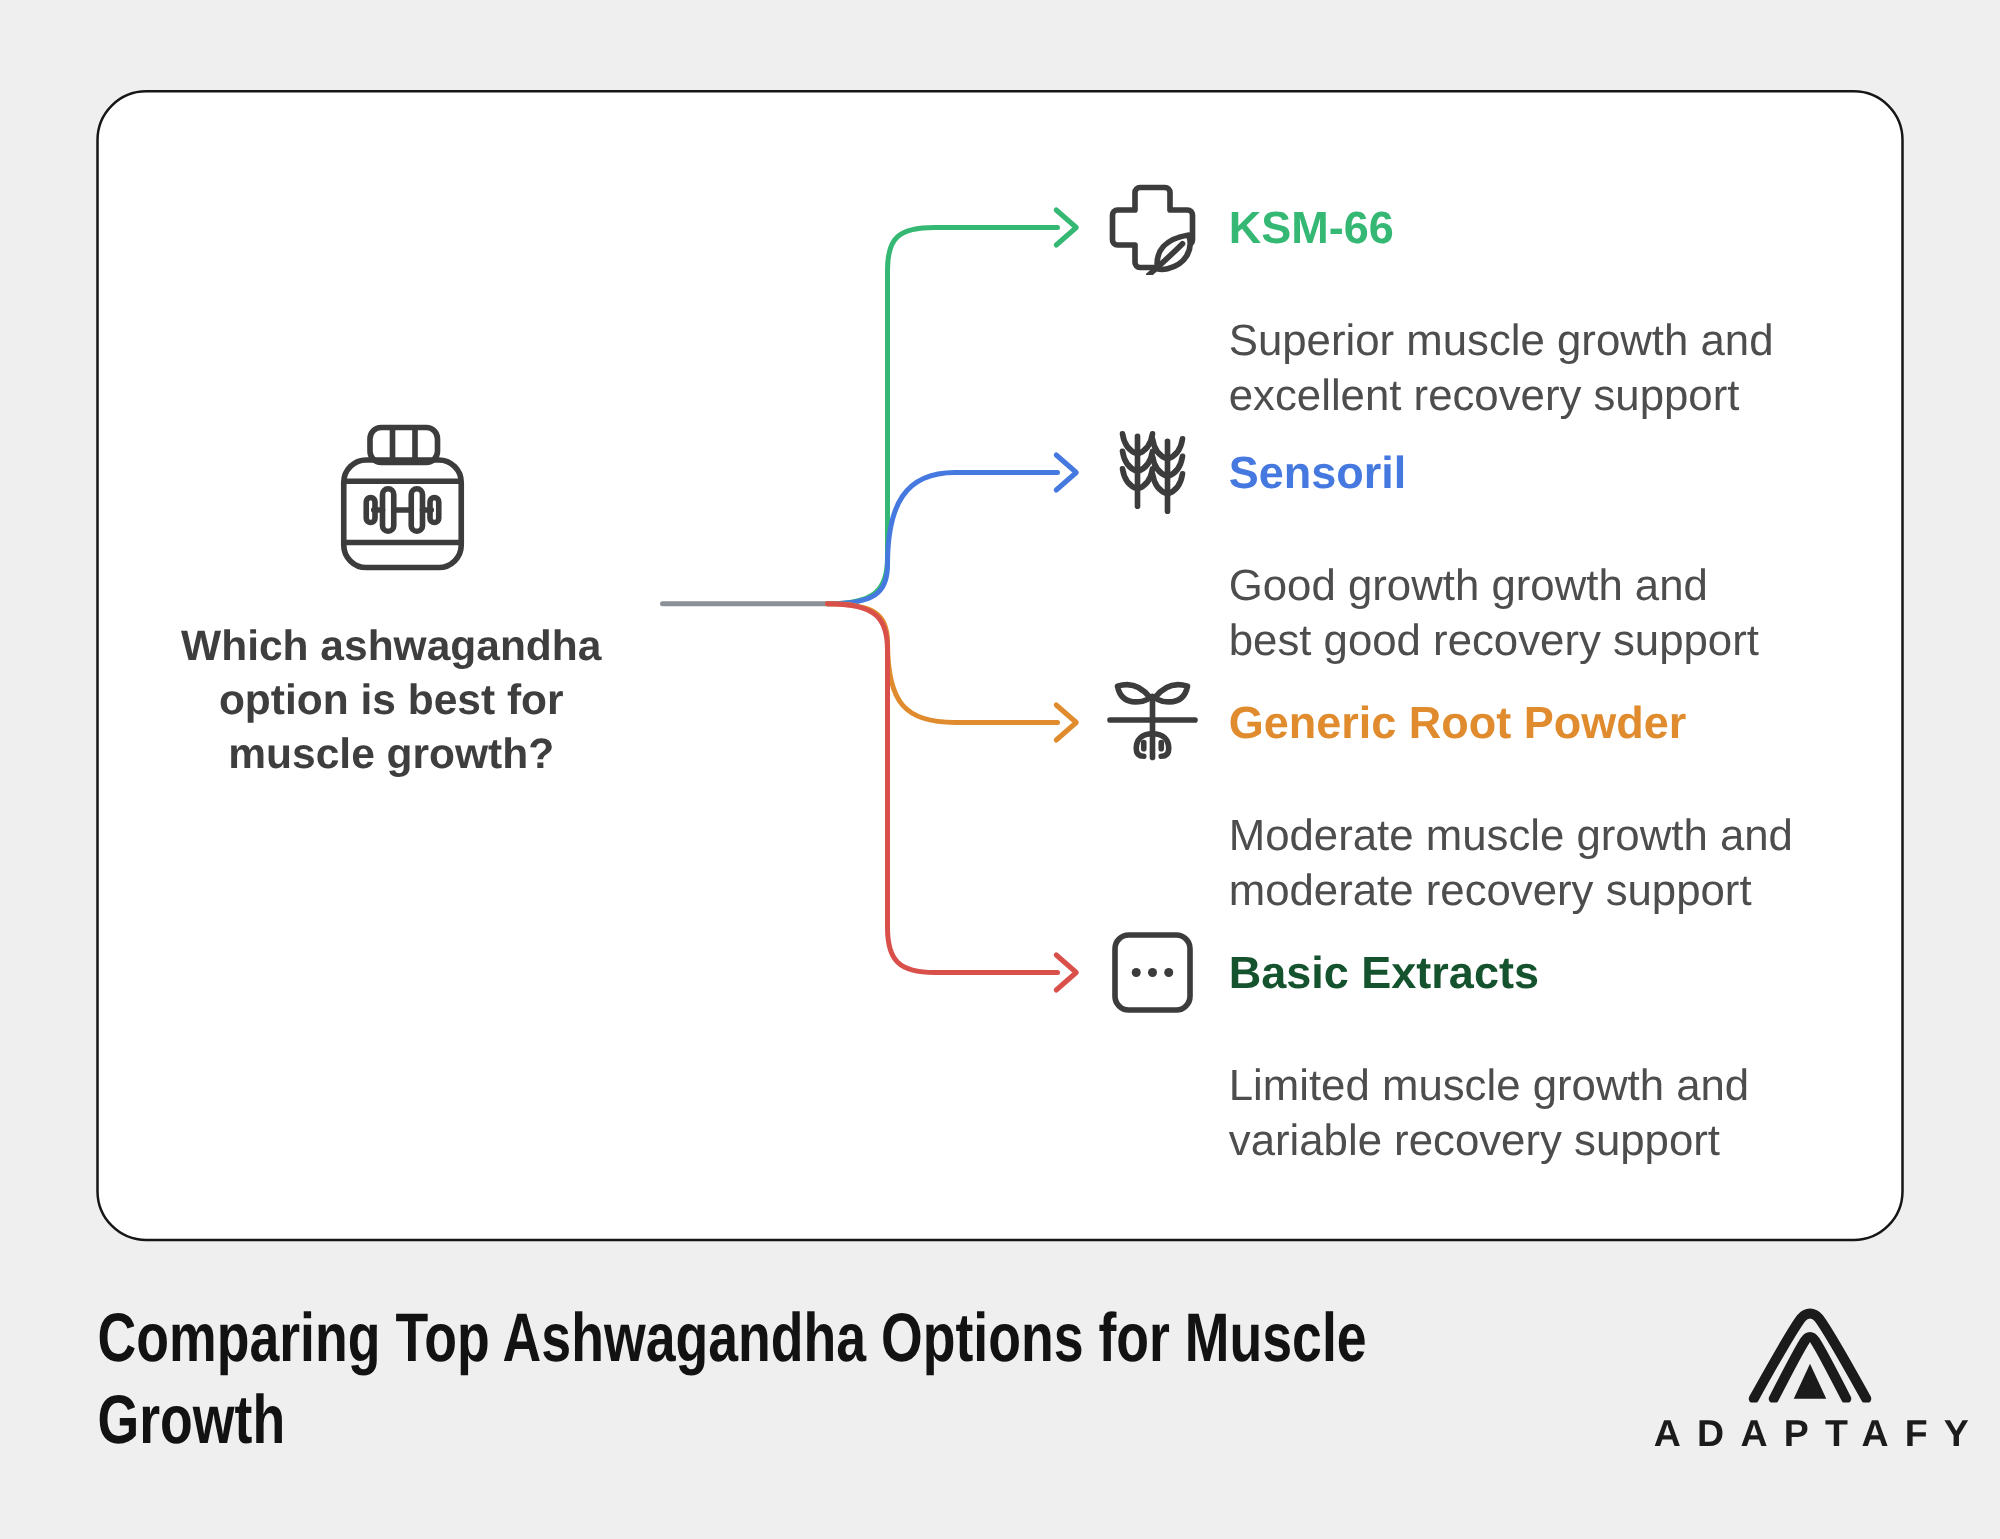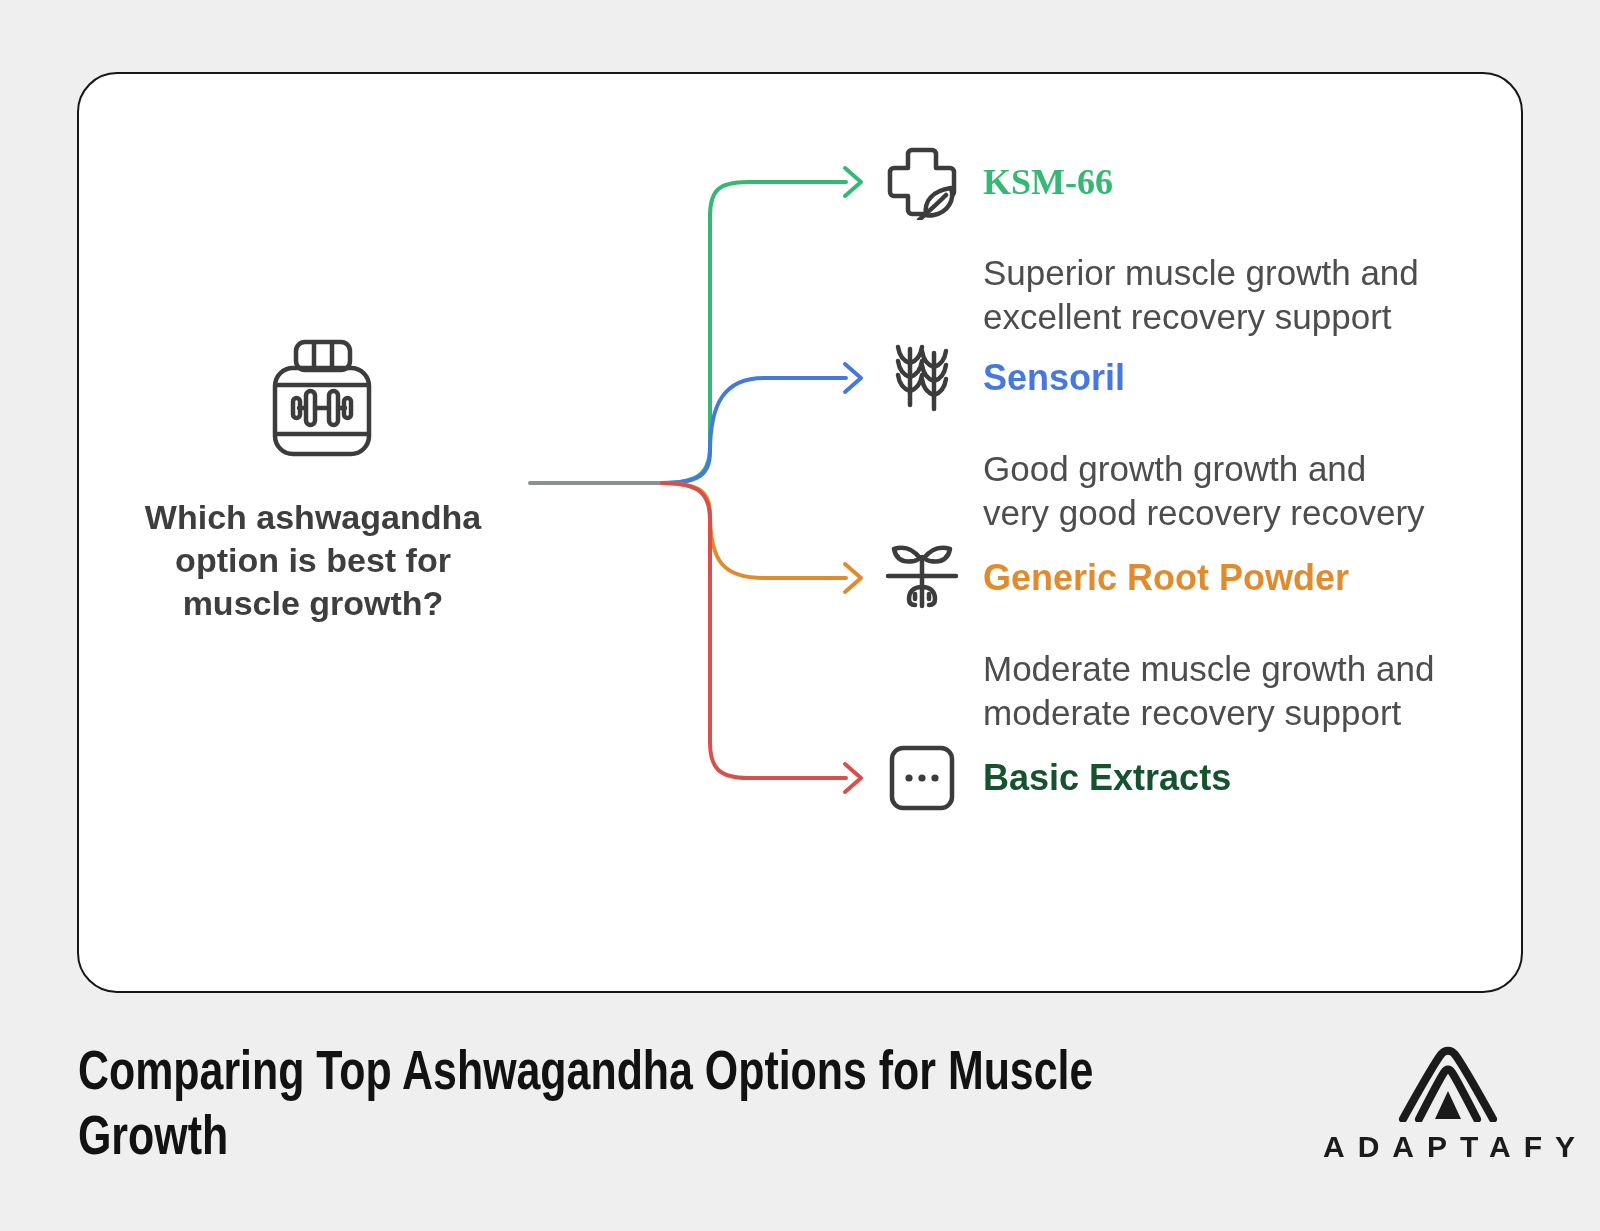--- a/index.html
+++ b/index.html
@@ -26,21 +26,21 @@
   .question-text{
     position:absolute;left:88px;top:496px;width:450px;
     text-align:center;font-weight:bold;font-size:34px;line-height:43px;
     color:#3e3e3e;
   }
   
   .branch{position:absolute;left:876px;width:590px;}
   .branch-head{display:flex;align-items:center;height:88px;}
   .branch-icon{width:92px;display:flex;justify-content:center;align-items:center;flex:0 0 92px;}
   .branch-title{margin-left:15px;font-weight:bold;font-size:36px;white-space:nowrap;}
-  .title-green{color:#34b873;font-family:Liberation Serif, serif;}
+  .title-green{color:#34b873;}
   .title-blue{color:#4579e0;}
   .title-orange{color:#e08c2e;text-align:center;}
   .title-red{color:#14532d;}
   .branch-desc{margin-left:107px;margin-top:25px;font-size:35px;line-height:44px;color:#4d4d4d;}
   .stroke-icon{stroke:#3c3c3c;fill:none;stroke-width:4.5;stroke-linecap:round;stroke-linejoin:round;}
   
   .footer-title{
     position:absolute;left:78px;top:1038px;width:1400px;
     font-weight:bold;font-size:55px;line-height:65px;color:#121212;
     transform:scale(0.78,1);transform-origin:0 0;white-space:nowrap;
@@ -130,21 +130,21 @@
           <path d="M44,42 Q54,39 56,26"></path>
           <path d="M44,56 Q34,53 32,40"></path>
           <path d="M44,56 Q54,53 56,40"></path>
         </g>
       </svg>
     </span>
     <span class="branch-title title-blue">Sensoril</span>
   </div>
   <div class="branch-desc">
     <div>Good growth growth and</div>
-    <div>very good recovery recovery</div>
+    <div>best good recovery support</div>
   </div>
 </div>
 
 <div class="branch" style="top:534px">
   <div class="branch-head">
     <span class="branch-icon">
       <svg width="76" height="72" viewBox="0 0 76 72">
         <g class="stroke-icon">
           <line x1="4" y1="34" x2="72" y2="34"></line>
           <line x1="38" y1="34" x2="38" y2="15"></line>
@@ -173,20 +173,24 @@
         <g class="stroke-icon">
           <rect x="5" y="5" width="60" height="60" rx="11"></rect>
           <circle cx="22" cy="35" r="3.6" fill="#3c3c3c" stroke="none"></circle>
           <circle cx="35" cy="35" r="3.6" fill="#3c3c3c" stroke="none"></circle>
           <circle cx="48" cy="35" r="3.6" fill="#3c3c3c" stroke="none"></circle>
         </g>
       </svg>
     </span>
     <span class="branch-title title-red">Basic Extracts</span>
   </div>
+  <div class="branch-desc">
+    <div>Limited muscle growth and</div>
+    <div>variable recovery support</div>
+  </div>
 </div>
 
 <div class="footer-title">
   <div>Comparing Top Ashwagandha Options for Muscle</div>
   <div>Growth</div>
 </div>
 
 <div class="brand">
   <svg class="brand-logo" viewBox="0 0 104 76">
     <g fill="none" stroke="#1b1b1b" stroke-linecap="round">

